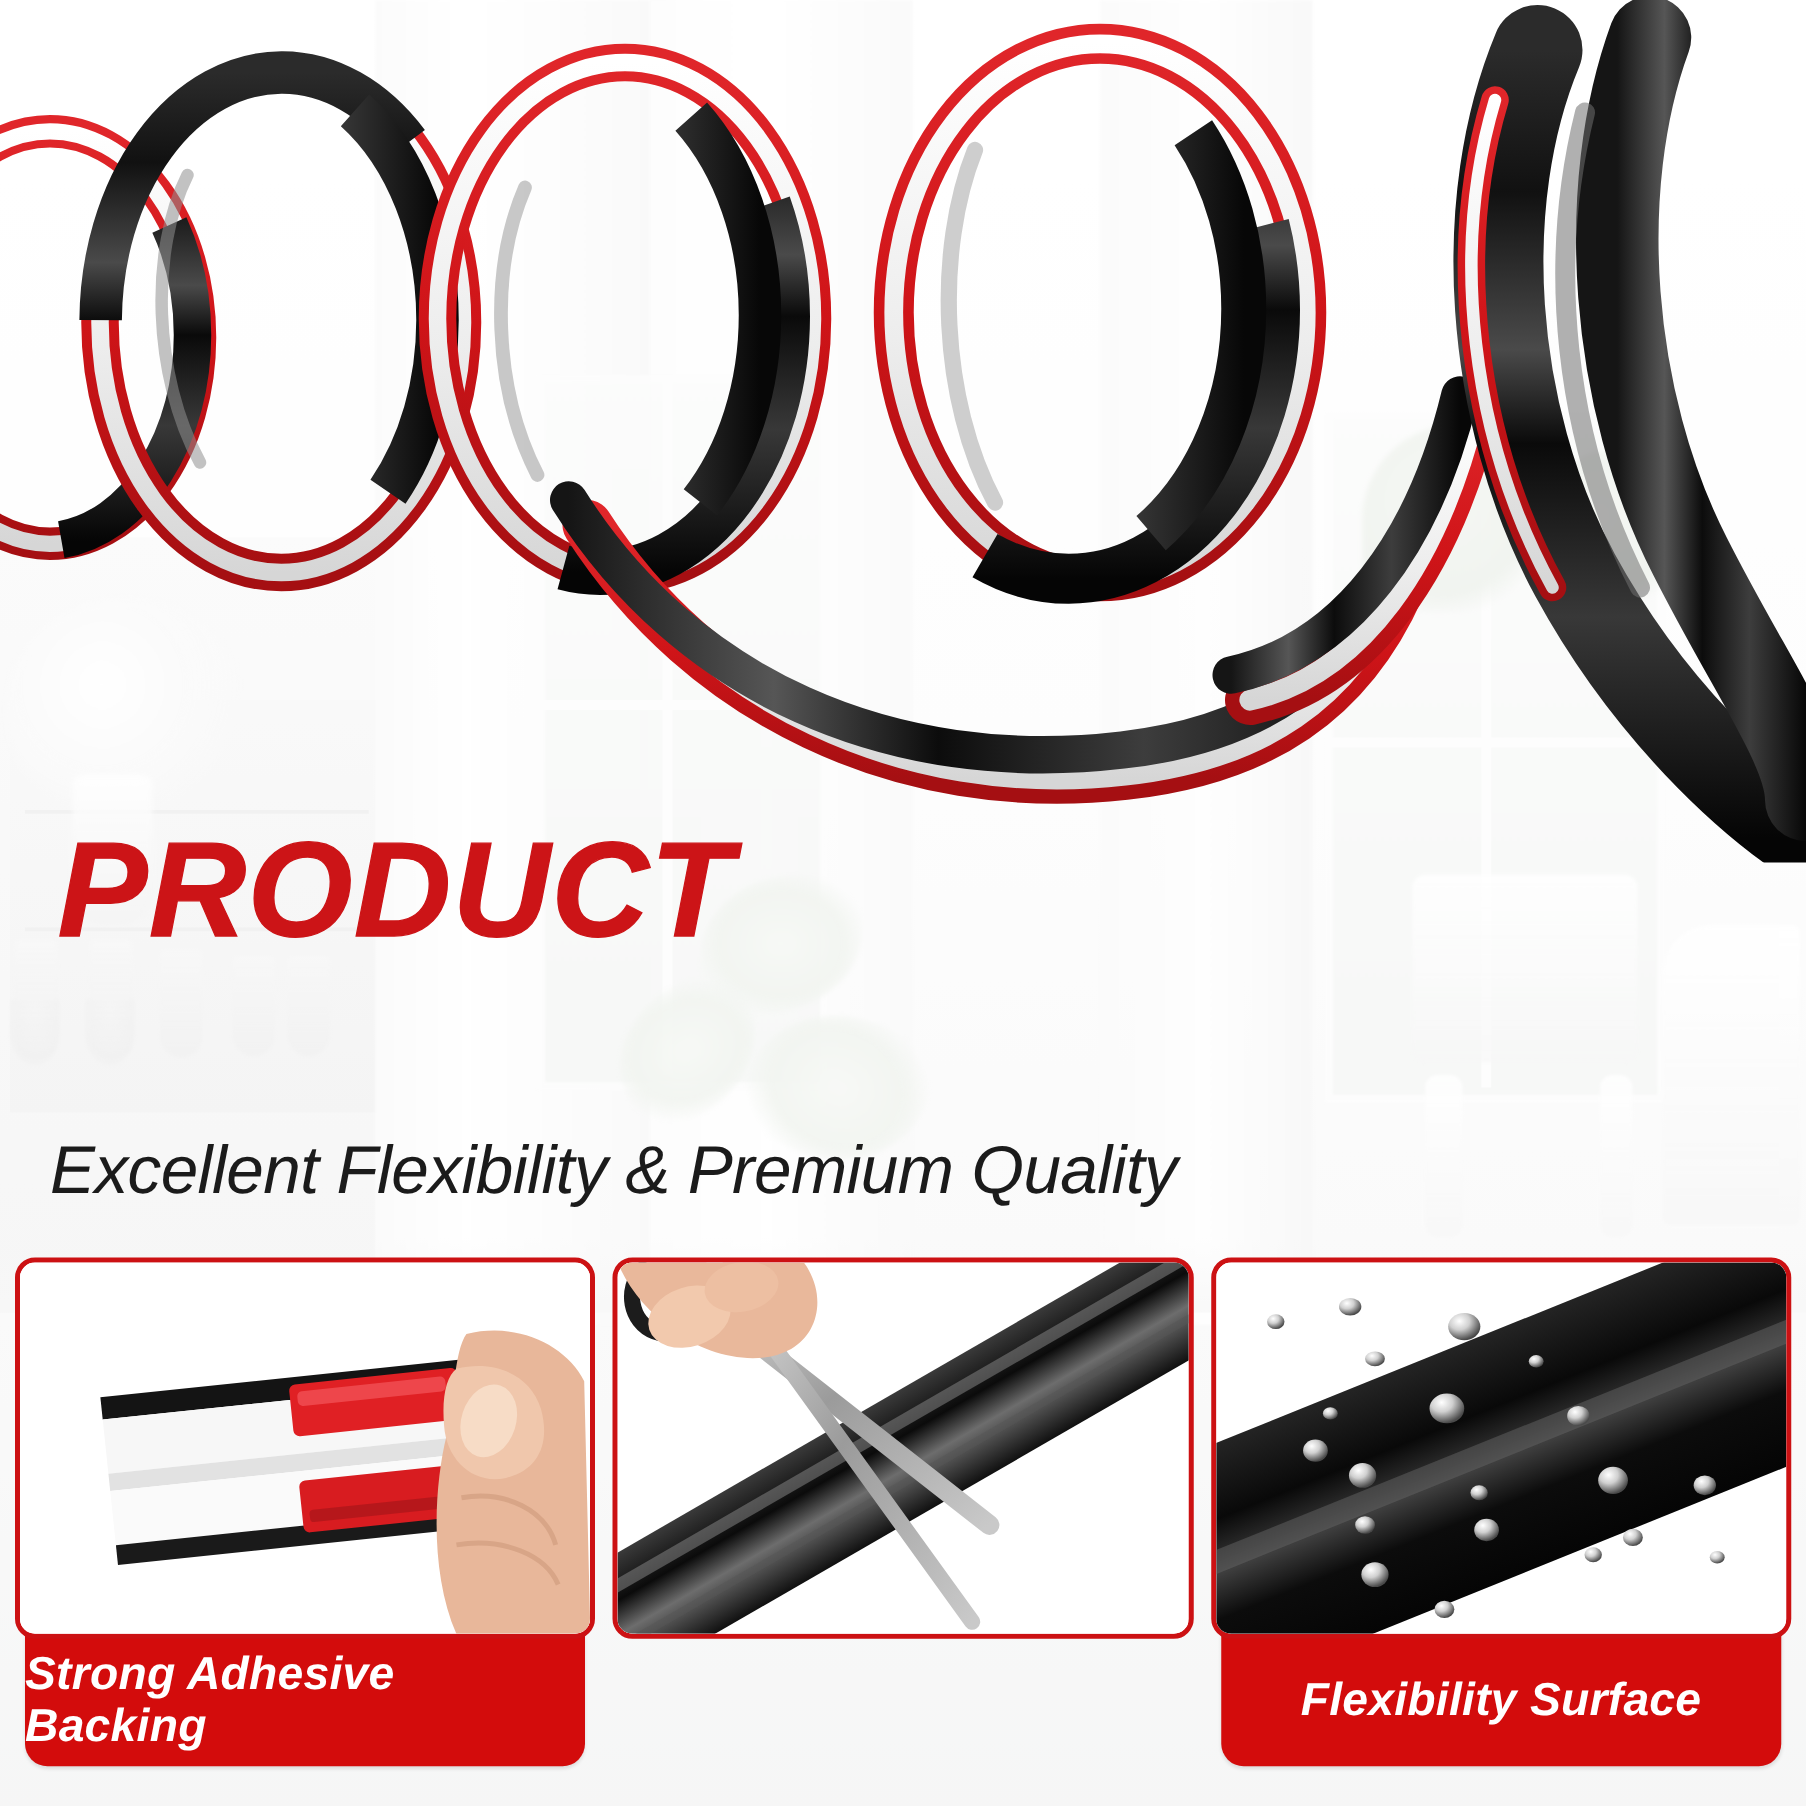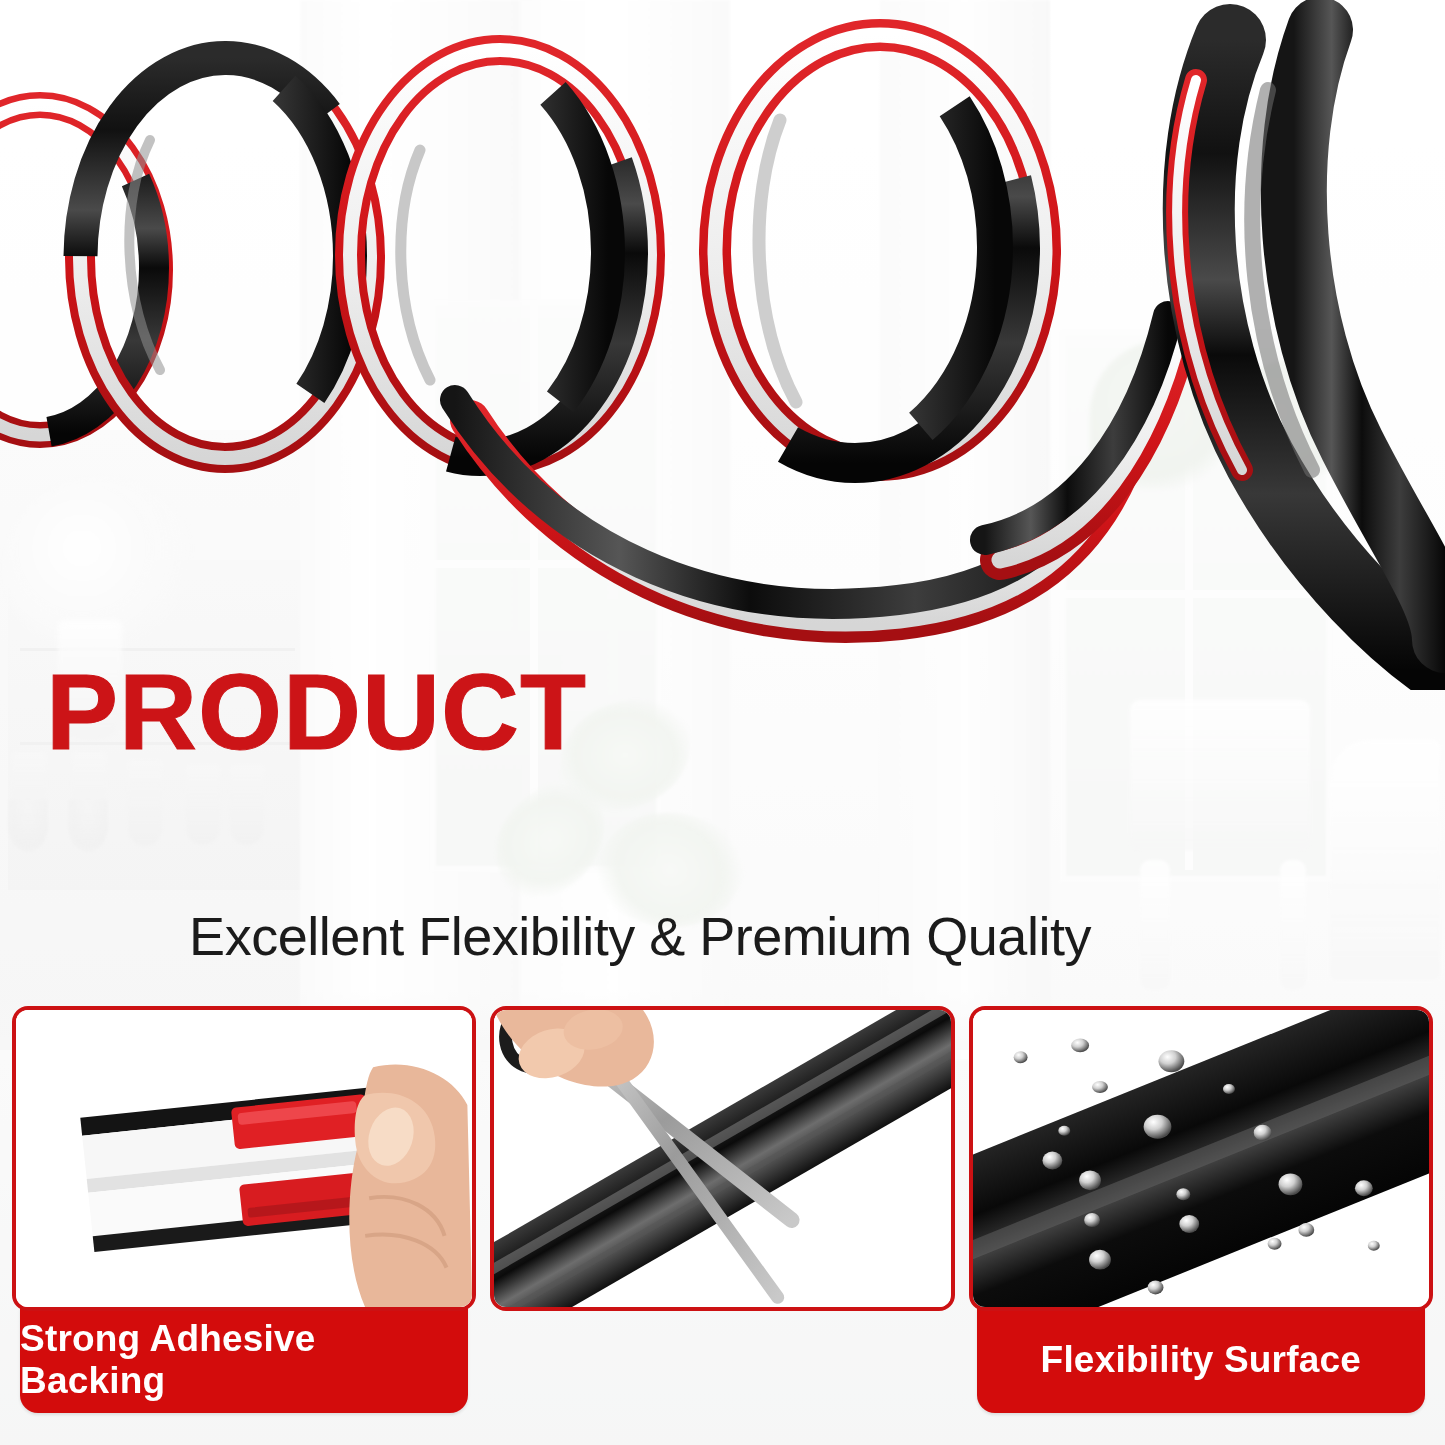--- a/index.html
+++ b/index.html
@@ -1,21 +1,21 @@
 <!DOCTYPE html>
 <html><head>
 <meta charset="utf-8">
 <style>
   html,body{margin:0;padding:0;}
   body{
     width:1445px;height:1445px;overflow:hidden;
     background:#ffffff;
     font-family:"Liberation Sans", sans-serif;
   }
-  #page{position:relative;width:1445px;height:1445px;overflow:hidden;background:#fdfdfd;}
+  #page{position:relative;width:1445px;height:1445px;overflow:hidden;background:#fdfdfd;font-style:italic;}
 
   
   .room{position:absolute;inset:0;overflow:hidden;background:
       linear-gradient(180deg,#ffffff 0%,#fbfbfb 40%,#f3f3f3 78%,#eceded 100%);}
   .room .wallL{position:absolute;left:0;top:430px;width:330px;height:620px;
      background:linear-gradient(180deg,#f4f4f4,#eaeaea);opacity:.75;}
   .room .cabinet{position:absolute;left:8px;top:560px;width:300px;height:330px;
      background:linear-gradient(180deg,#f2f2f2,#e6e6e6);opacity:.7;}
   .room .cabShelf{position:absolute;left:20px;width:275px;height:3px;background:#dedede;opacity:.8;}
   .room .flowers{position:absolute;left:6px;top:480px;width:190px;height:170px;
@@ -63,21 +63,21 @@
   .headline{position:absolute;left:46px;top:660px;width:1120px;}
   .headline .l1,.headline .l2{
      color:#CC1417;font-weight:bold;font-size:108px;line-height:.96;
      letter-spacing:1px;margin:0;
      font-family:"Liberation Sans","DejaVu Sans",sans-serif;
      -webkit-text-stroke:1px #CC1417;
   }
   .headline .l2{margin-left:30px;}
   .subtitle{position:absolute;left:40px;top:905px;width:1200px;
      color:#1b1b1b;font-size:54px;font-weight:400;letter-spacing:-.5px;
-     font-family:"Liberation Sans","DejaVu Sans",sans-serif;text-align:center;}
+     font-family:"Liberation Sans","DejaVu Sans",sans-serif;}
 
   
   .panels{position:absolute;left:12px;top:1006px;width:1421px;height:412px;
      display:flex;gap:14px;}
   .panel{position:relative;flex:1;display:flex;flex-direction:column;}
   .thumb{position:relative;height:305px;border:4px solid #CC1113;
      border-radius:16px;background:#fff;overflow:hidden;box-sizing:border-box;}
   .thumb svg{position:absolute;inset:0;width:100%;height:100%;}
   .caption{margin:-4px 8px 0 8px;height:106px;background:#D30C0C;
      border-radius:0 0 18px 18px;

